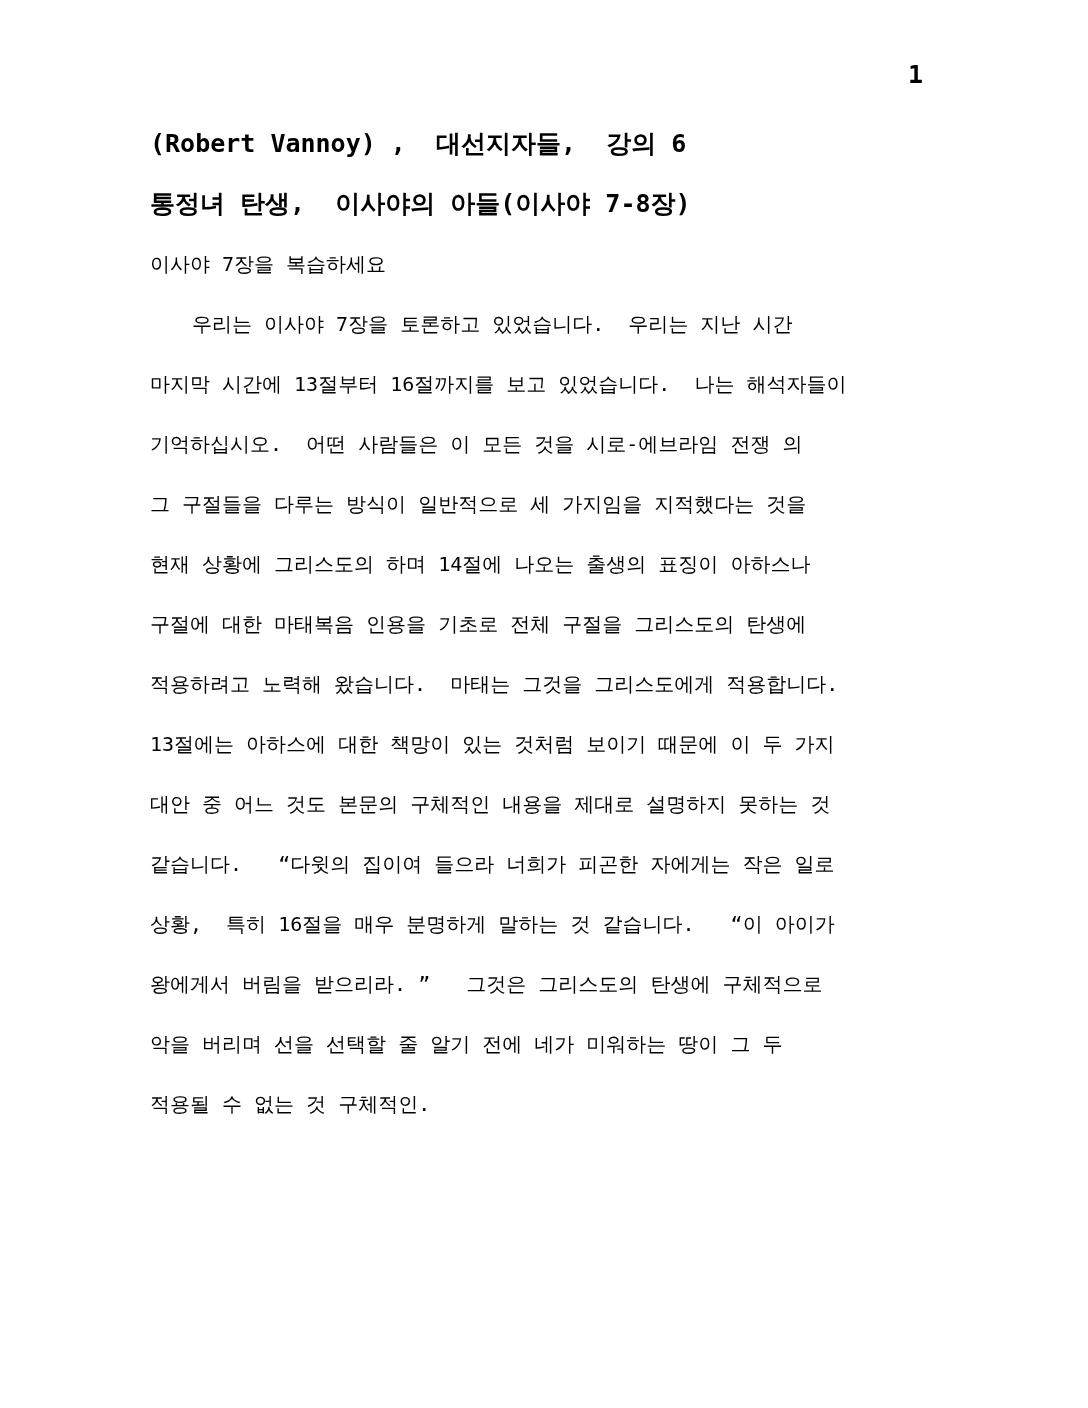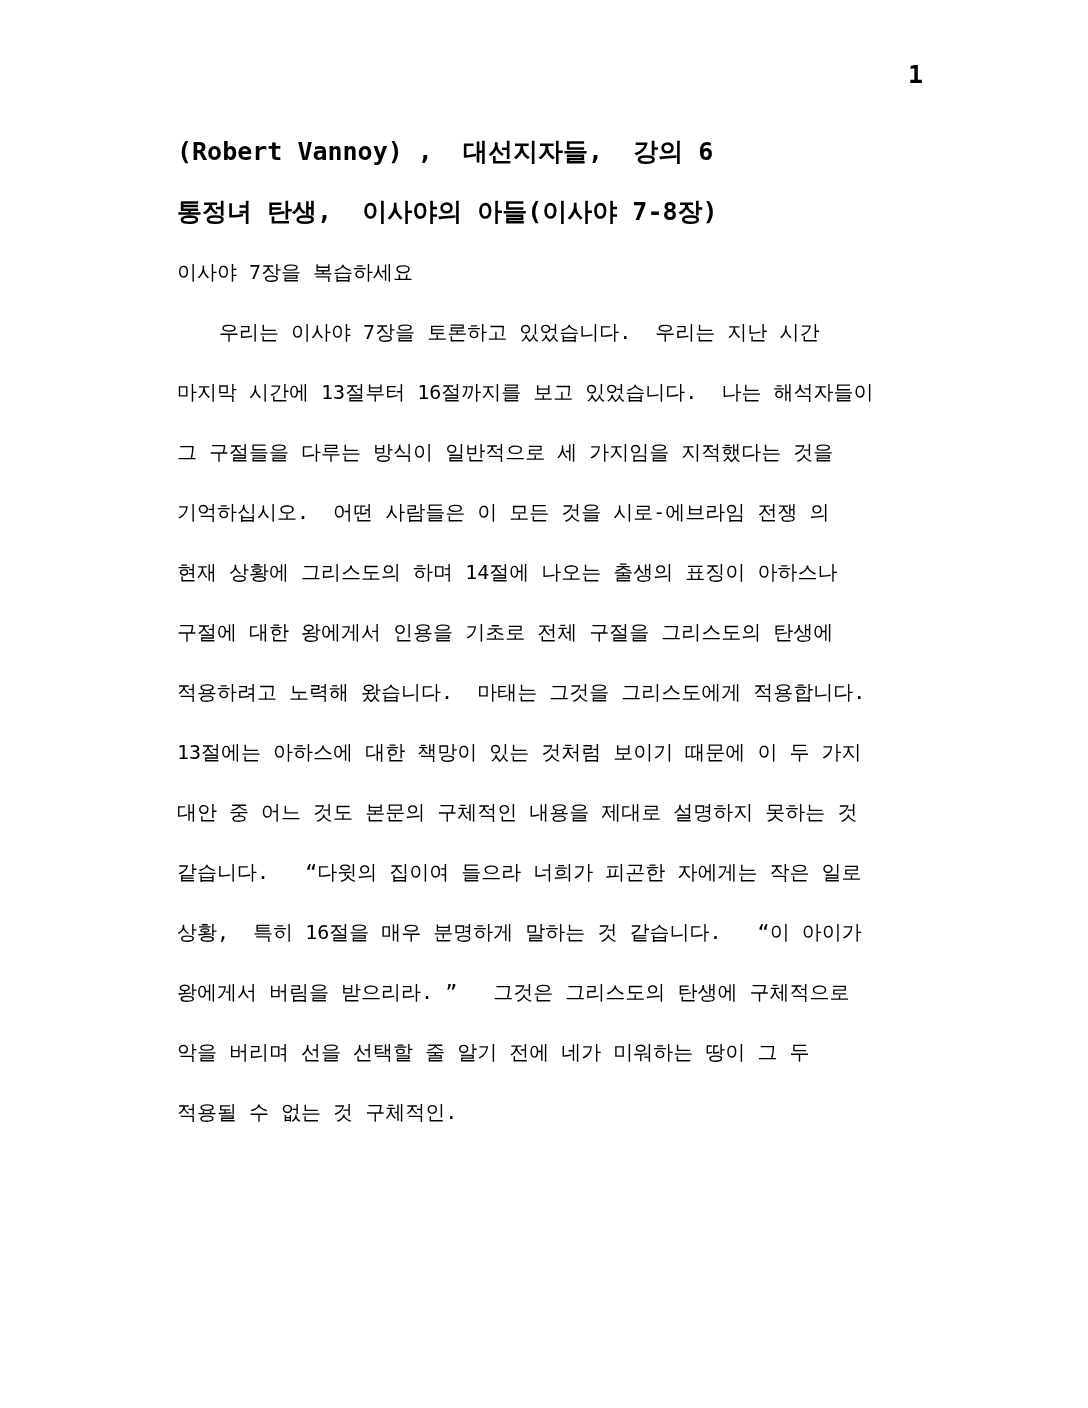--- a/index.html
+++ b/index.html
@@ -19,24 +19,23 @@
   .page-number {
     position: absolute;
     top: 60px;
     left: 908px;
     font-size: 25px;
     line-height: 30px;
     font-weight: bold;
   }
   .content {
     position: absolute;
-    top: 122px;
+    top: 114px;
     left: 150px;
     width: 800px;
-    margin-left: 27px;
   }
   .line {
     font-size: 20px;
     height: 60px;
     line-height: 60px;
     white-space: pre;
     letter-spacing: 0px;
   }
   .heading {
     font-weight: bold;
@@ -56,24 +55,24 @@
   <div class="content">
 
     <div class="line heading">(Robert Vannoy) ,  대선지자들,  강의 6</div>
 
     <div class="line heading">통정녀 탄생,  이사야의 아들(이사야 7-8장)</div>
 
     <div class="line">이사야 7장을 복습하세요</div>
 
     <div class="line indent">우리는 이사야 7장을 토론하고 있었습니다.  우리는 지난 시간</div>
     <div class="line">마지막 시간에 13절부터 16절까지를 보고 있었습니다.  나는 해석자들이</div>
+    <div class="line">기억하십시오.  어떤 사람들은 이 모든 것을 시로-에브라임 전쟁 의</div>
     <div class="line">그 구절들을 다루는 방식이 일반적으로 세 가지임을 지적했다는 것을</div>
-    <div class="line">기억하십시오.  어떤 사람들은 이 모든 것을 시로-에브라임 전쟁 의</div>
     <div class="line">현재 상황에 그리스도의 하며 14절에 나오는 출생의 표징이 아하스나</div>
-    <div class="line">구절에 대한 왕에게서 인용을 기초로 전체 구절을 그리스도의 탄생에</div>
+    <div class="line">구절에 대한 마태복음 인용을 기초로 전체 구절을 그리스도의 탄생에</div>
     <div class="line">적용하려고 노력해 왔습니다.  마태는 그것을 그리스도에게 적용합니다.</div>
     <div class="line">13절에는 아하스에 대한 책망이 있는 것처럼 보이기 때문에 이 두 가지</div>
     <div class="line">대안 중 어느 것도 본문의 구체적인 내용을 제대로 설명하지 못하는 것</div>
     <div class="line">같습니다.   “다윗의 집이여 들으라 너희가 피곤한 자에게는 작은 일로</div>
     <div class="line">상황,  특히 16절을 매우 분명하게 말하는 것 같습니다.   “이 아이가</div>
     <div class="line">왕에게서 버림을 받으리라. ”   그것은 그리스도의 탄생에 구체적으로</div>
     <div class="line">악을 버리며 선을 선택할 줄 알기 전에 네가 미워하는 땅이 그 두</div>
     <div class="line">적용될 수 없는 것 구체적인.</div>
 
   </div>

